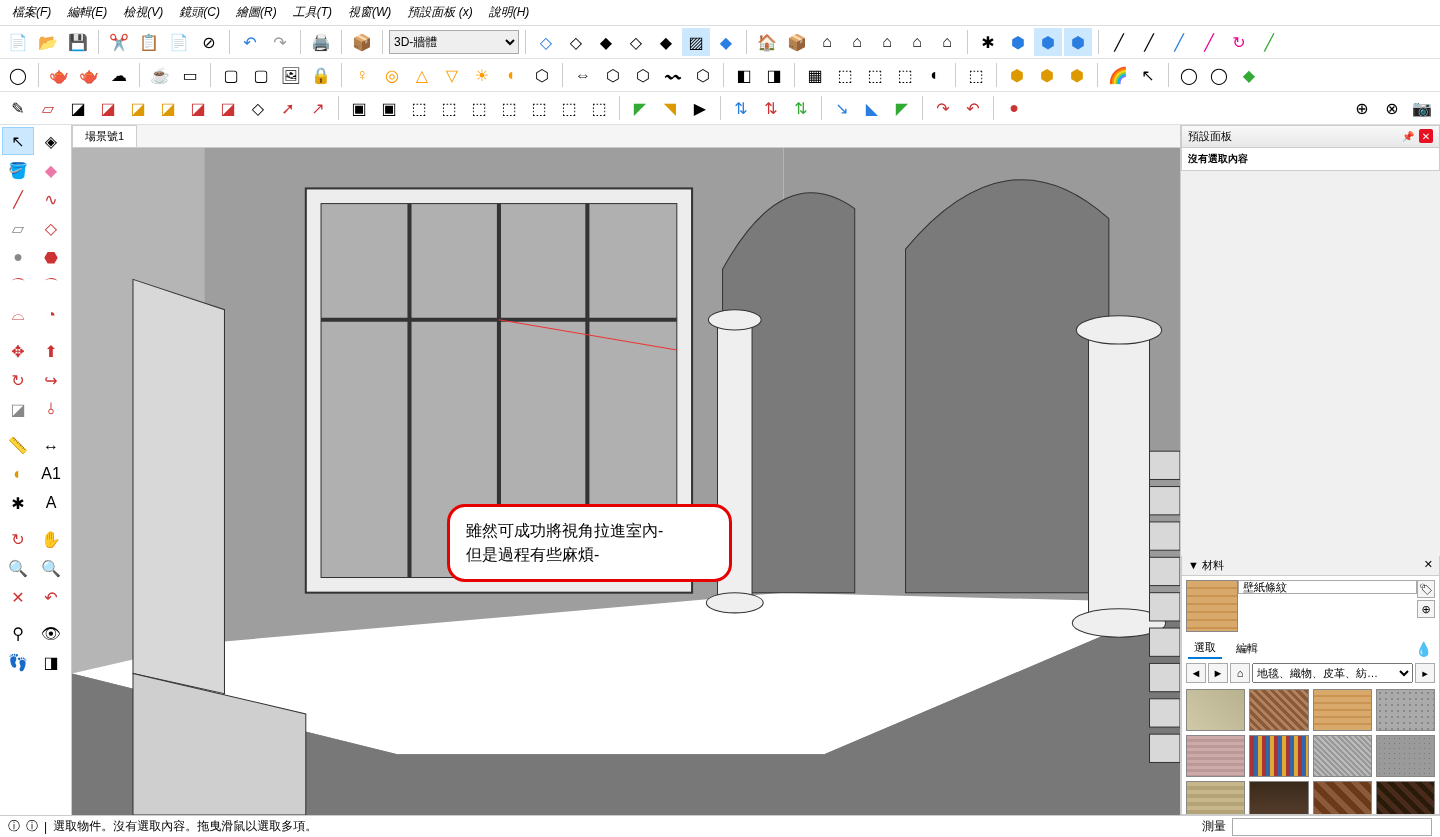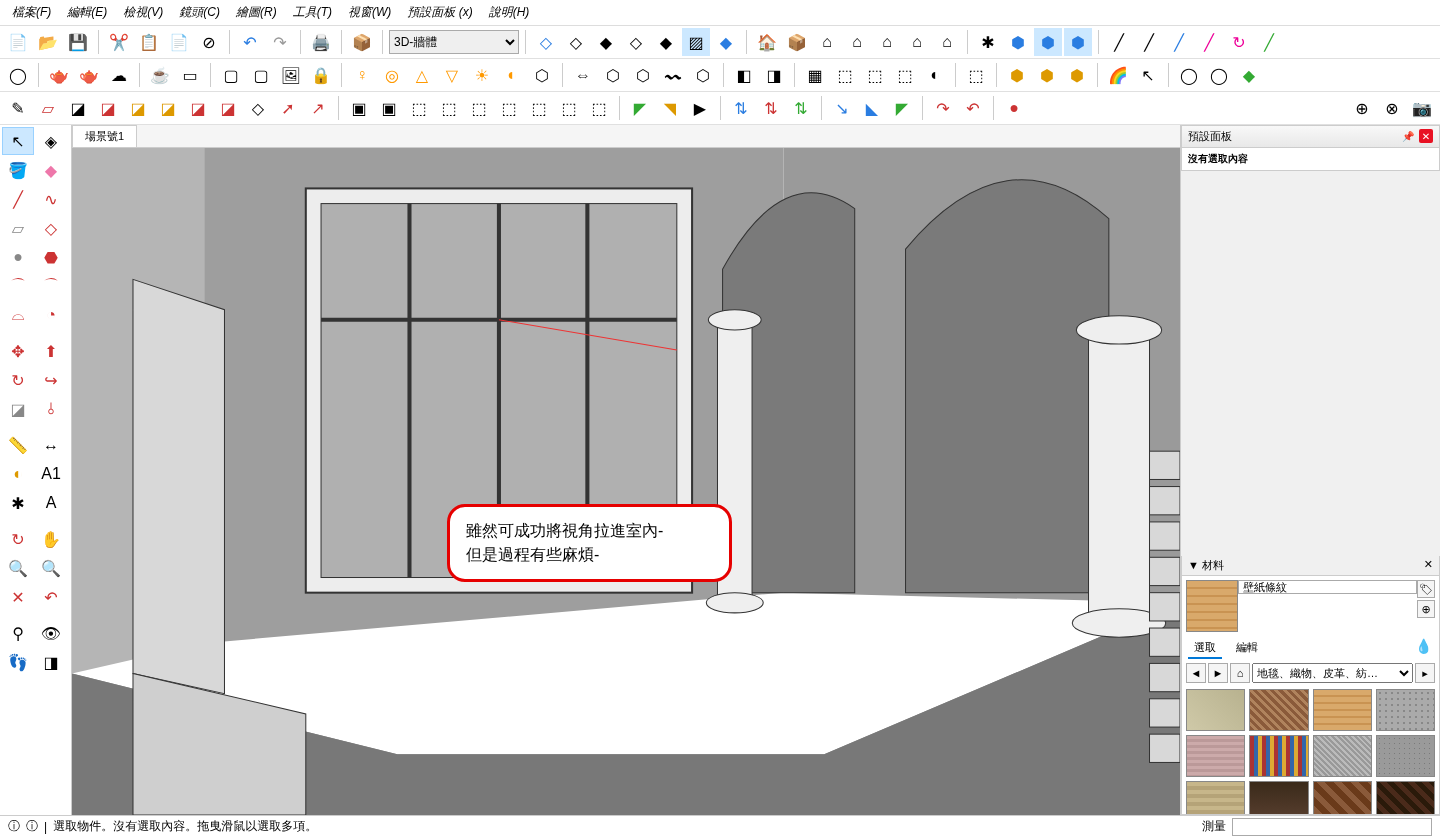--- a/index.html
+++ b/index.html
@@ -25,21 +25,21 @@
 .panel-header { background: linear-gradient(#f8f8f8,#e8e8e8); padding: 3px 6px; font-size: 11px; display: flex; align-items: flex-start; justify-content: space-between; border: 1px solid #ccc; }
 .panel-subheader { background: #f0f0f0; padding: 2px 6px; font-size: 11px; border: 1px solid #ccc; border-top: none; }
 .panel-body { background: #fff; border: 1px solid #ccc; border-top: none; padding: 4px 6px; font-size: 10px; }
 .entity-body { flex-shrink: 0; }
 .spacer { flex: 1; }
 .mat-preview-row { display: flex; align-items: flex-start; padding: 4px; background: #fff; border-left: 1px solid #ccc; border-right: 1px solid #ccc; }
 .mat-preview { width: 52px; height: 52px; background: repeating-linear-gradient(#d9a96b,#d9a96b 6px,#c99352 6px,#c99352 8px); border: 1px solid #888; }
 .mat-name { flex: 1; height: 20px; border: 1px solid #aaa; padding: 0 4px; font-size: 11px; }
 .mat-side-btns { display: flex; flex-direction: column; gap: 2px; }
 .mat-side-btns div { width: 18px; height: 18px; border: 1px solid #aaa; background: #f5f5f5; display:flex; align-items:center; justify-content:center; font-size:11px; }
-.mat-tabs { display: flex; gap: 8px; padding: 2px 6px; background: #fff; border-left: 1px solid #ccc; border-right: 1px solid #ccc; font-size: 11px; }
+.mat-tabs { display: flex; gap: 8px; padding: 2px 6px; background: #fff; border-left: 1px solid #ccc; border-right: 1px solid #ccc; font-size: 11px; align-items:center; }
 .mat-tabs .tab { padding: 2px 6px; cursor: pointer; }
 .mat-tabs .tab.active { border-bottom: 2px solid #0078d7; }
 .mat-dropper { margin-left:auto; font-size:14px; }
 .mat-nav { display: flex; align-items: center; gap: 2px; padding: 2px 4px; background: #fff; border-left: 1px solid #ccc; border-right: 1px solid #ccc; }
 .mat-nav select { flex: 1; height: 20px; font-size: 11px; }
 .mat-nav-btn { width: 20px; height: 20px; border: 1px solid #aaa; background: #f5f5f5; display:flex; align-items:center; justify-content:center; cursor:pointer; font-size:11px; }
 .swatch-grid { display: grid; grid-template-columns: repeat(4, 1fr); gap: 4px; padding: 4px; background: #fff; border: 1px solid #ccc; border-top: none; overflow-y:auto; height: 130px; }
 .swatch { height: 42px; border: 1px solid #888; }
 .statusbar { height: 22px; background: #fff; border-top: 1px solid #ccc; display: flex; align-items: center; padding: 0 8px; font-size: 12px; gap: 6px; }
 .statusbar .hint { flex: 1; }

